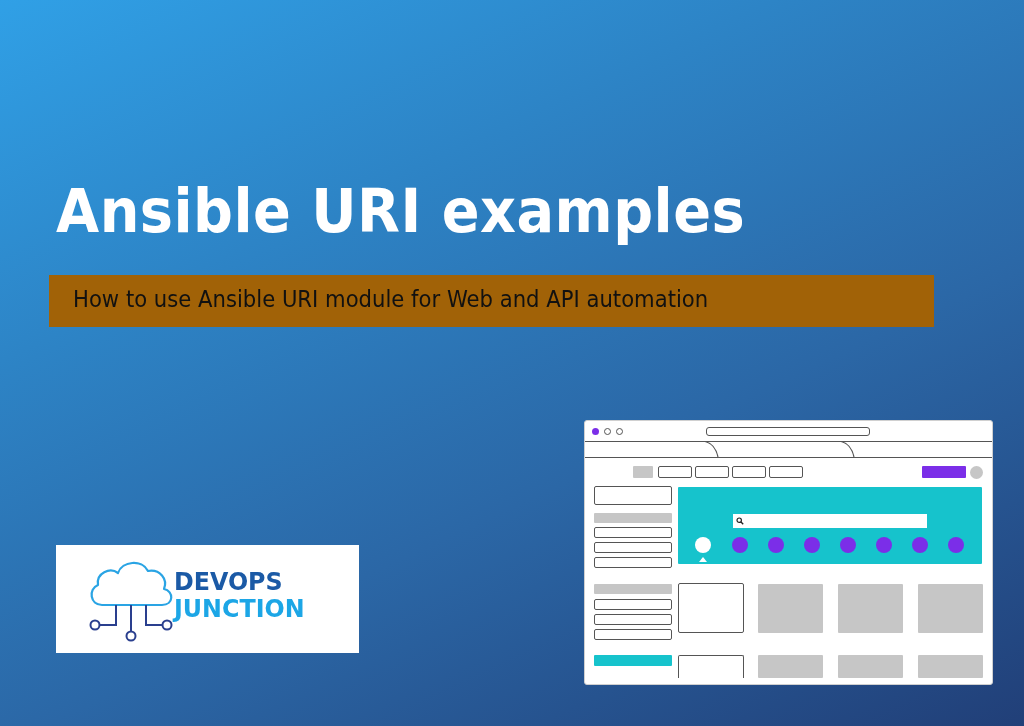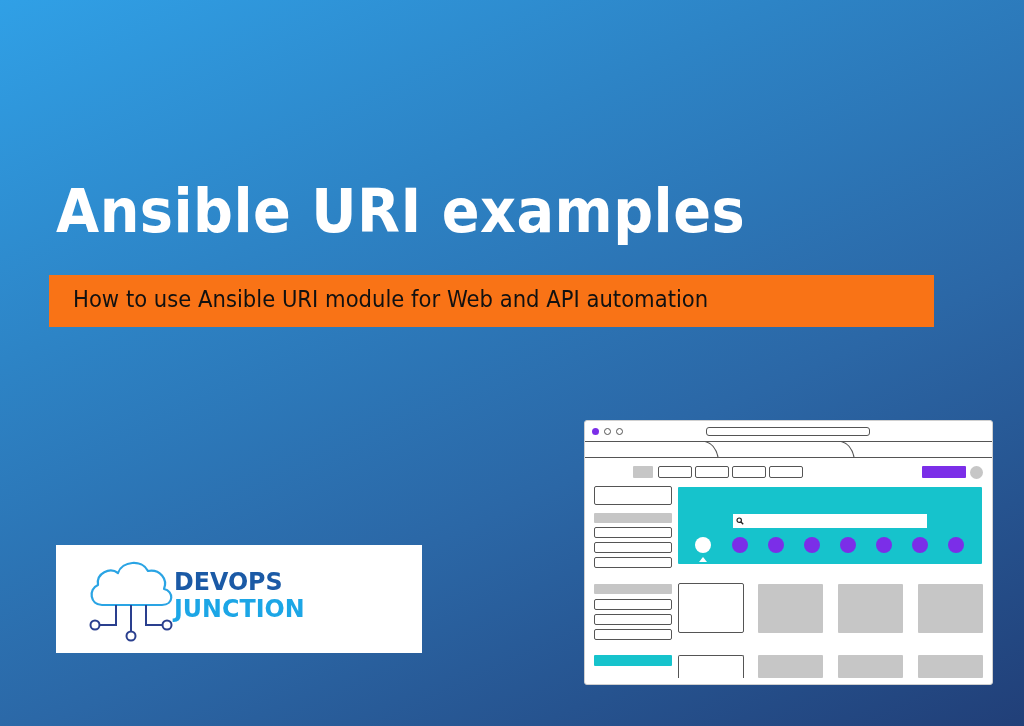--- a/index.html
+++ b/index.html
@@ -11,30 +11,30 @@
   }
   .title {
     position: absolute; left: 56px; top: 176px;
     font-family: "DejaVu Sans", sans-serif;
     font-weight: bold; font-size: 60px; color: #ffffff;
     letter-spacing: 0.5px; white-space: nowrap;
     transform: scaleX(0.93); transform-origin: left top;
   }
   .subtitle-bar {
     position: absolute; left: 49px; top: 275px; width: 885px; height: 52px;
-    background: #f97316;
+    background: #a16207;
   }
   .subtitle-text {
     position: absolute; left: 24px; top: 11px;
     font-family: "DejaVu Sans", sans-serif;
     font-size: 23px; color: #111; white-space: nowrap;
     transform: scaleX(0.92); transform-origin: left top;
   }
   .logo-box {
-    position: absolute; left: 56px; top: 545px; width: 366px; height: 108px;
+    position: absolute; left: 56px; top: 545px; width: 303px; height: 108px;
     background: #ffffff;
   }
   .logo-text {
     position: absolute; left: 118px; font-family: "DejaVu Sans", sans-serif;
     font-weight: bold; white-space: nowrap; letter-spacing: 0px;
     transform: scaleX(0.95); transform-origin: left top;
   }
   .logo-line1 { top: 22px; font-size: 25px; }
   .logo-line2 { top: 49px; font-size: 25px; }
 

